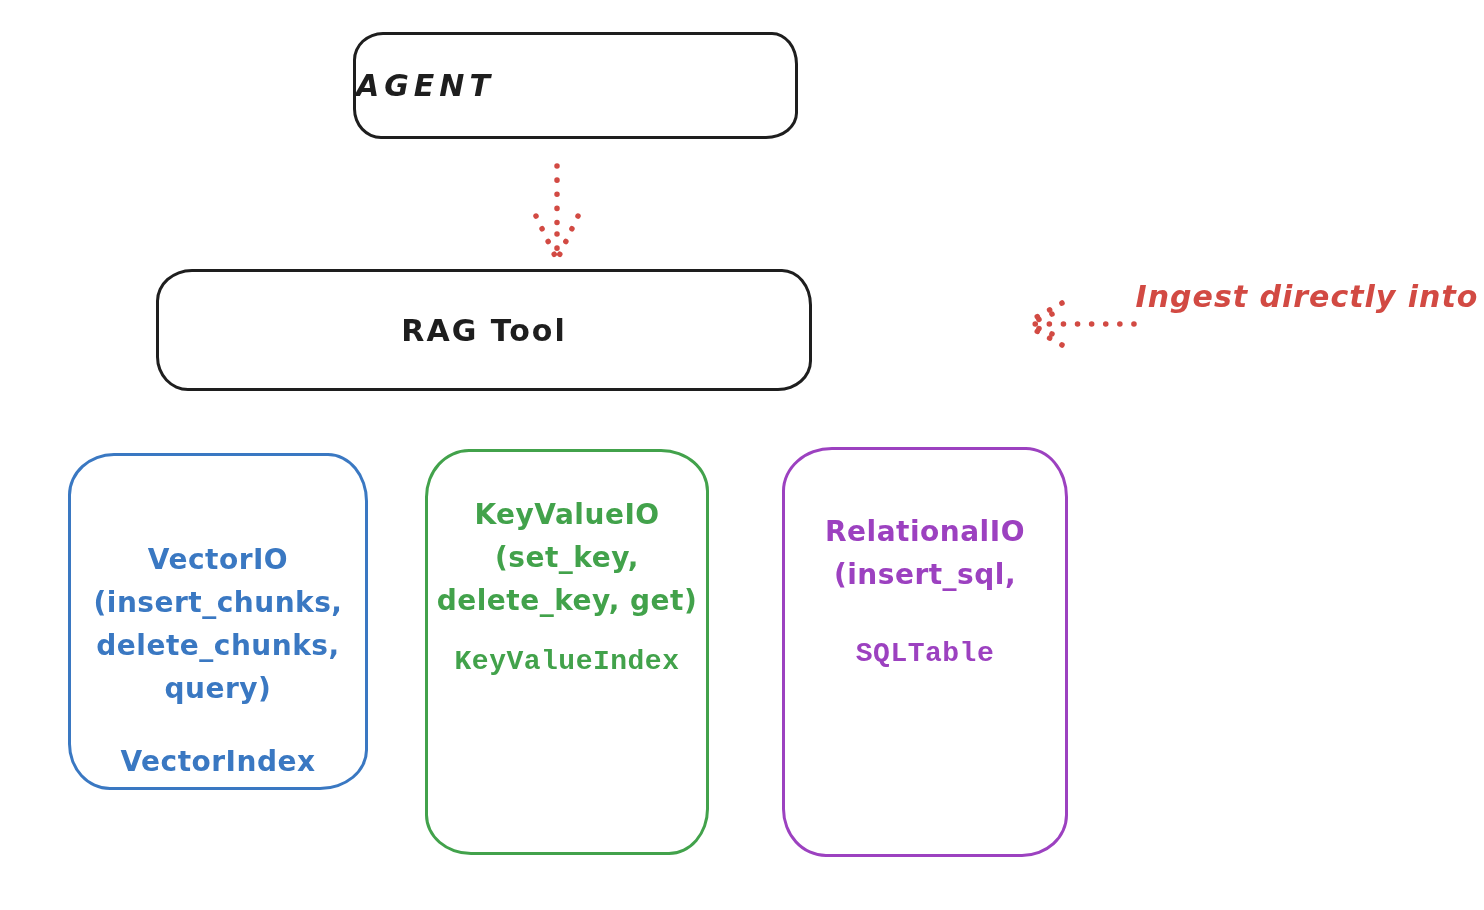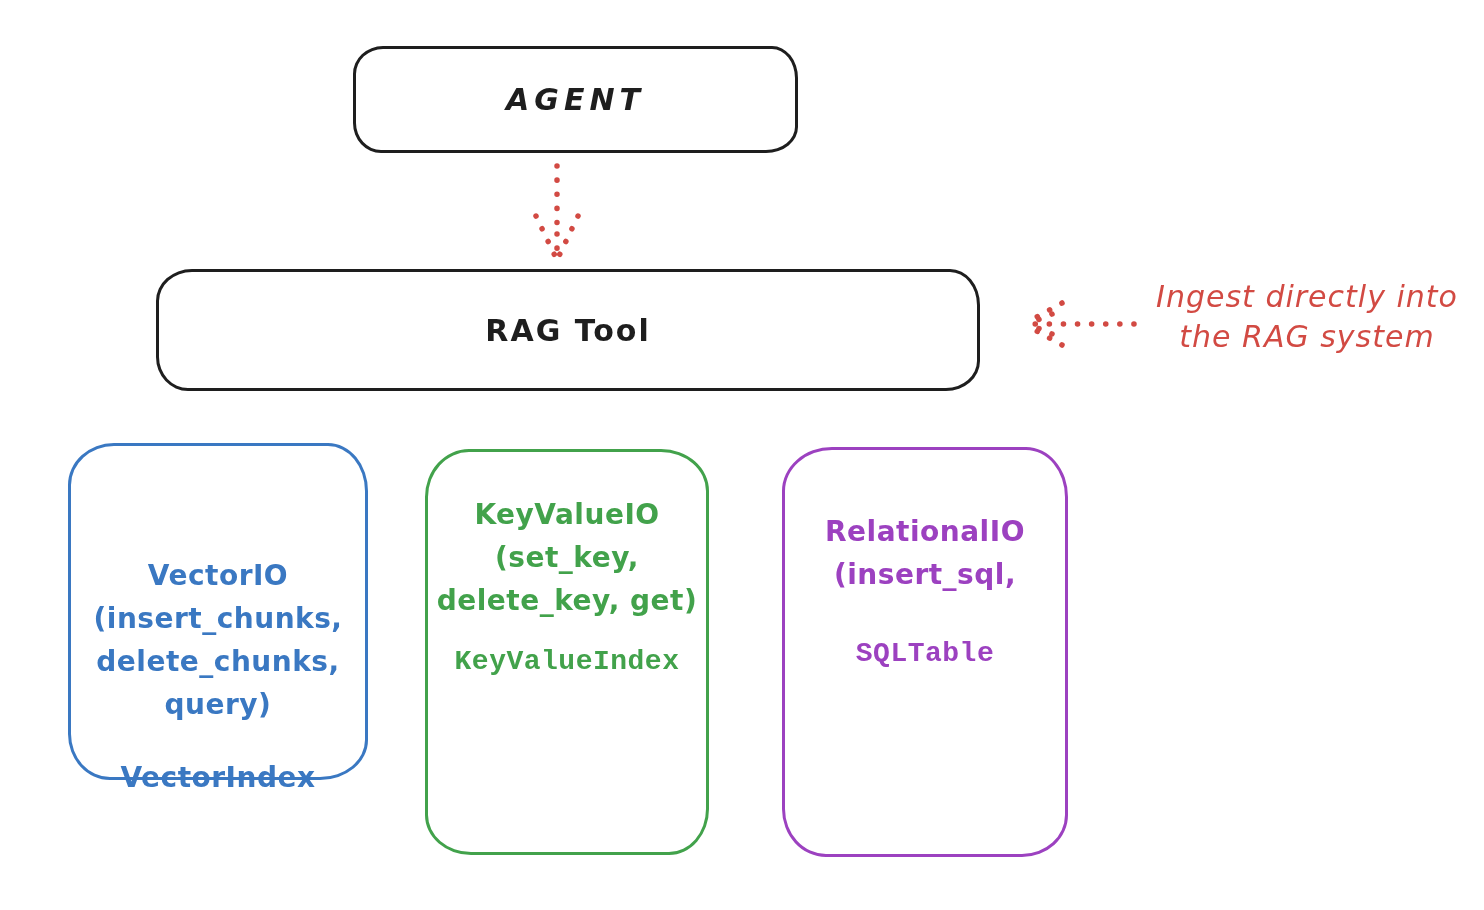--- a/index.html
+++ b/index.html
@@ -15,34 +15,34 @@
     background: #ffffff;
     overflow: hidden;
   }
   .box {
     position: absolute;
     background: #ffffff;
     box-sizing: border-box;
   }
   
   .agent-box {
-    left: 353px; top: 46px;
+    left: 353px; top: 32px;
     width: 445px; height: 107px;
     border: 3.5px solid #1e1e1e;
     border-radius: 30px 26px 32px 28px / 28px 32px 26px 30px;
-    display: flex; align-items: center; justify-content: center;
+    display: flex; align-items: center; justify-content: flex-start;
   }
   .agent-box .label {
     font-size: 30px; font-weight: bold; font-style: italic;
     letter-spacing: 5px; color: #1e1e1e;
   }
   
   .rag-box {
     left: 156px; top: 269px;
-    width: 824px; height: 122px;
+    width: 656px; height: 122px;
     border: 3.5px solid #1e1e1e;
     border-radius: 36px 30px 34px 32px / 32px 36px 30px 34px;
     display: flex; align-items: center; justify-content: center;
   }
   .rag-box .label {
     font-size: 30px; font-weight: bold;
     letter-spacing: 2px; color: #1e1e1e;
   }
   
   .arrow { position: absolute; }
@@ -56,43 +56,43 @@
   .arrow-down  { left: 524px; top: 158px; }
   .arrow-left  { left: 1012px; top: 296px; }
   
   .annotation {
     position: absolute;
     left: 1134px; top: 277px;
     width: 346px;
     text-align: center;
     color: #d24a43;
     font-size: 30px;
-    font-weight: normal;
+    font-weight: bold;
     font-style: italic;
     line-height: 40px;
     letter-spacing: 1px;
   }
   
   .io-box {
     position: absolute;
     box-sizing: border-box;
     text-align: center;
     font-weight: bold;
     font-size: 28px;
     line-height: 43px;
     letter-spacing: 0.5px;
   }
   .io-box .index-label { display: block; }
   .vector-box {
-    left: 68px; top: 443px;
+    left: 68px; top: 453px;
     width: 300px; height: 337px;
     border: 3.5px solid #3a78c2;
     border-radius: 46px 40px 48px 42px / 42px 48px 40px 46px;
     color: #3a78c2;
-    padding-top: 108px;
+    padding-top: 82px;
   }
   .vector-box .index-label { margin-top: 30px; text-align: center; }
   .keyvalue-box {
     left: 425px; top: 449px;
     width: 284px; height: 406px;
     border: 3.5px solid #42a24b;
     border-radius: 44px 48px 40px 46px / 48px 42px 46px 40px;
     color: #42a24b;
     padding-top: 41px;
   }
@@ -130,21 +130,20 @@
   <svg class="arrow arrow-left" width="130" height="60" viewBox="0 0 130 60">
     <path d="M122,28 L16,28"></path>
     <path d="M50,7 L14,27"></path>
     <path d="M50,49 L14,29"></path>
     <path d="M40,18 L16,28"></path>
     <path d="M40,38 L16,28"></path>
   </svg>
 
   <div class="annotation">
     <div>Ingest directly into</div>
-    <div>the RAG system</div>
   </div>
 
   <div class="io-box vector-box">
     <div>VectorIO</div>
     <div>(insert_chunks,</div>
     <div>delete_chunks,</div>
     <div>query)</div>
     <span class="index-label">VectorIndex</span>
   </div>
 

